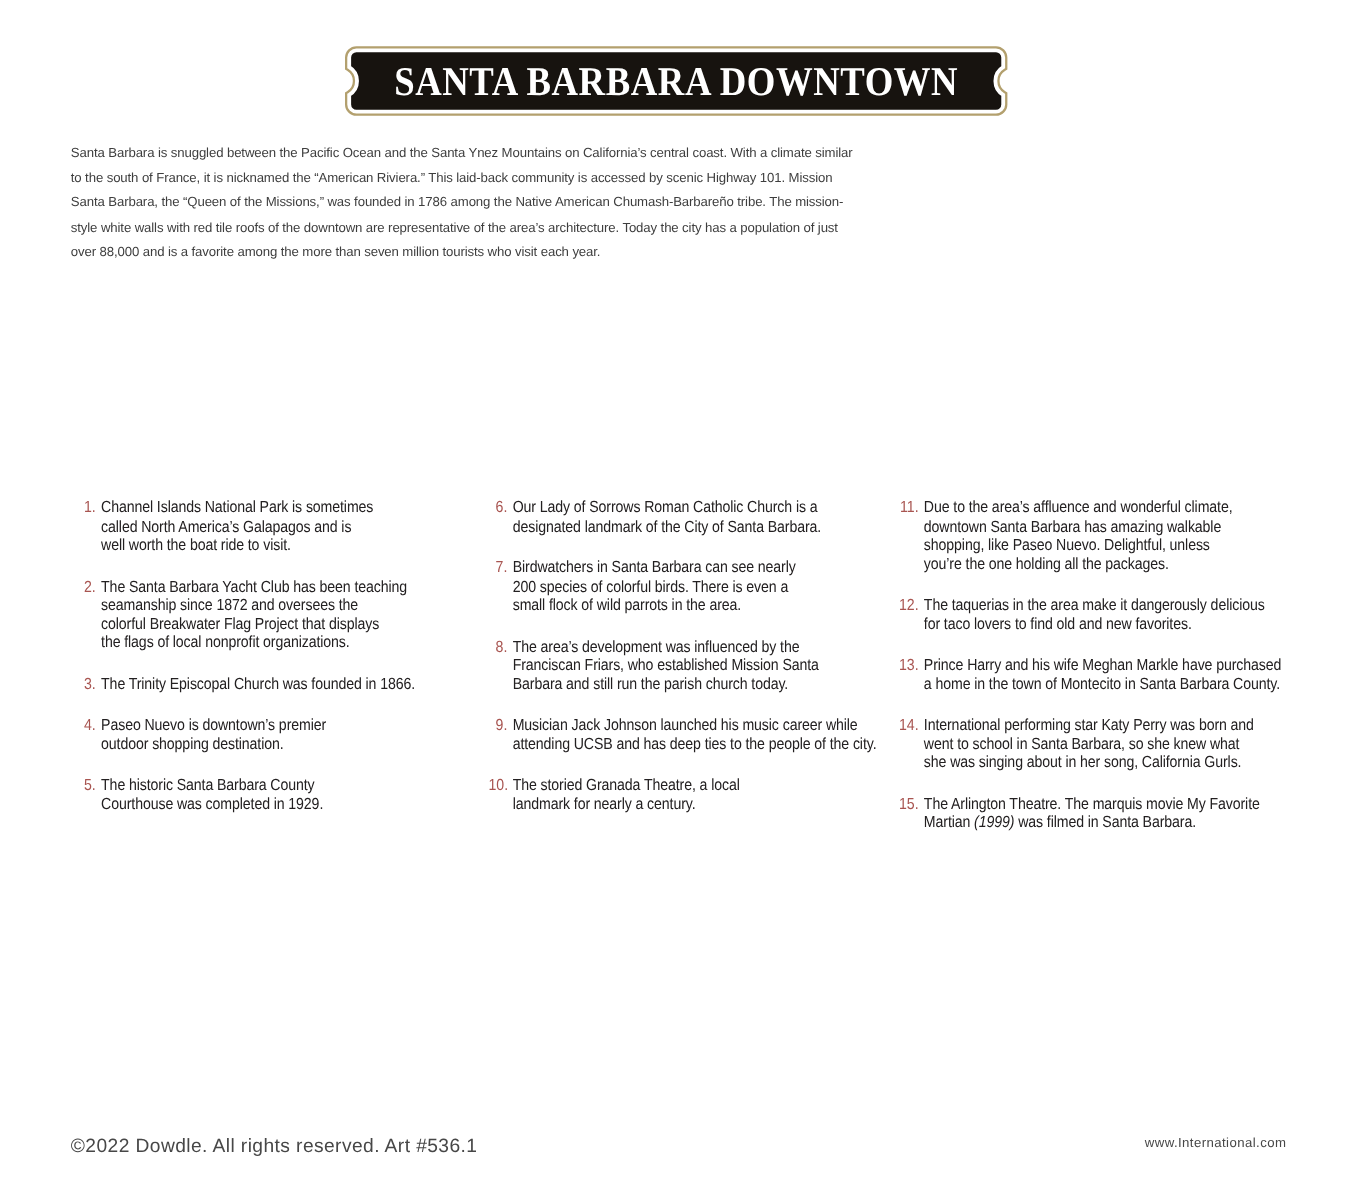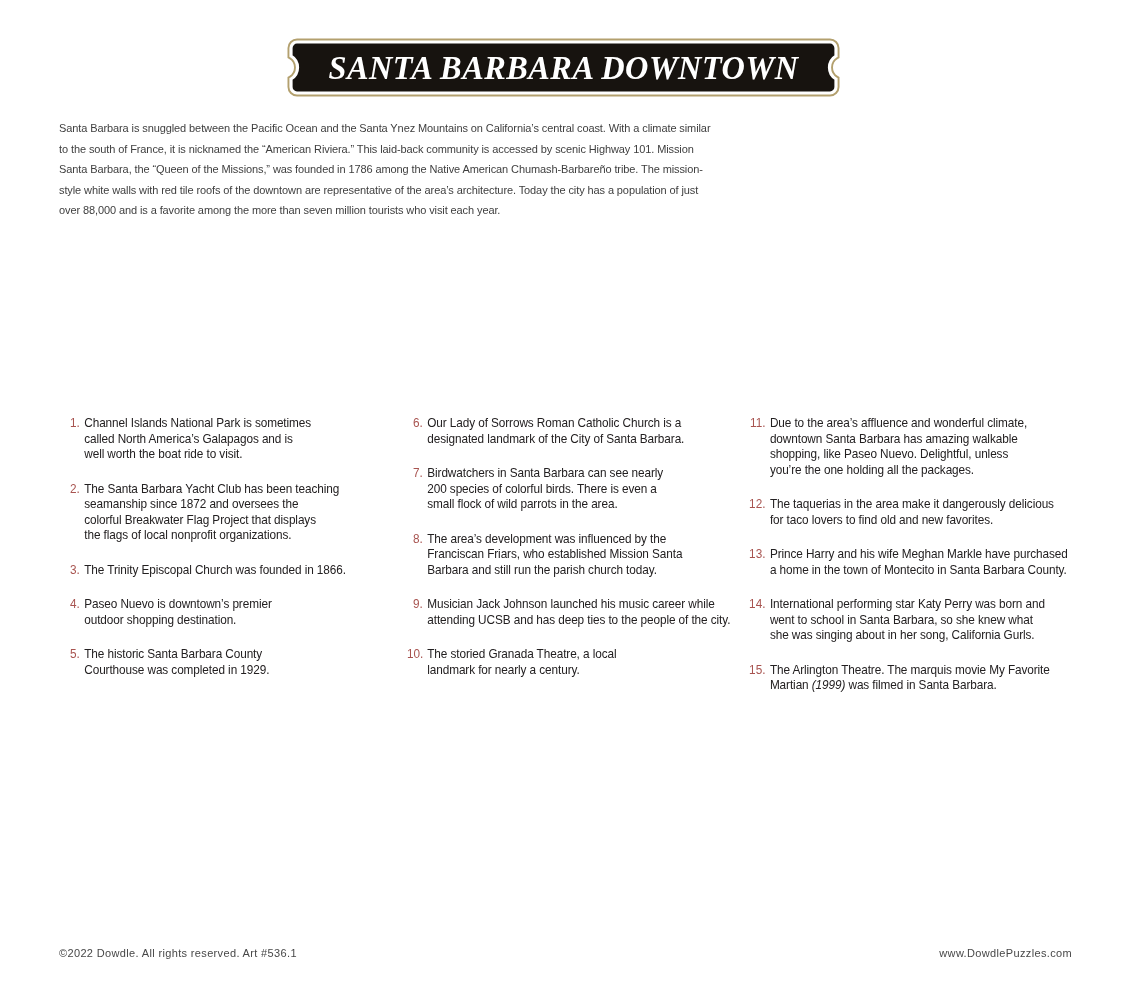--- a/index.html
+++ b/index.html
@@ -3,21 +3,21 @@
 <meta charset="utf-8">
 <style>
   html,body{margin:0;padding:0;}
   body{
     width:1131px;height:1000px;background:#ffffff;position:relative;overflow:hidden;
     font-family:"Liberation Sans",sans-serif;
   }
   .page{position:absolute;inset:0;}
 
   
-  .banner{position:absolute;left:287px;top:38px;width:553px;height:59px;font-style:italic;}
+  .banner{position:absolute;left:287px;top:38px;width:553px;height:59px;}
   .banner svg{display:block;}
 
   
   .intro{
     position:absolute;left:59px;top:118px;
     font-size:11px;line-height:20.6px;letter-spacing:-0.1px;
     color:#3e3e3e;white-space:pre;
   }
 
   
@@ -38,21 +38,21 @@
   .col3 .fact .num{width:21px;min-width:21px;}
   .fact .txt{white-space:pre;color:#232021;letter-spacing:-0.1px;}
 
   
   .logo{position:absolute;left:466px;top:920px;width:194px;height:40px;}
   .logo svg{display:block;}
 
   
   .footer-left{
     position:absolute;left:59px;top:947px;
-    font-size:11px;letter-spacing:0.35px;color:#474747;
+    font-size:16px;letter-spacing:0.35px;color:#474747;
   }
   .footer-right{
     position:absolute;right:59px;top:947px;
     font-size:11px;letter-spacing:0.35px;color:#474747;
   }
 </style>
 </head>
 <body>
 
 <div class="page">
@@ -157,15 +157,15 @@
     </div>
     <div class="fact">
       <span class="num">15.</span>
       <span class="txt">The Arlington Theatre. The marquis movie My Favorite
 Martian <i>(1999)</i> was filmed in Santa Barbara.</span>
     </div>
   </div>
 
 
   <div class="footer-left">©2022 Dowdle. All rights reserved. Art #536.1</div>
-  <div class="footer-right">www.DowdlePuzzles.com</div>
+  <div class="footer-right">www.International.com</div>
 
 </div>
 
 </body></html>

